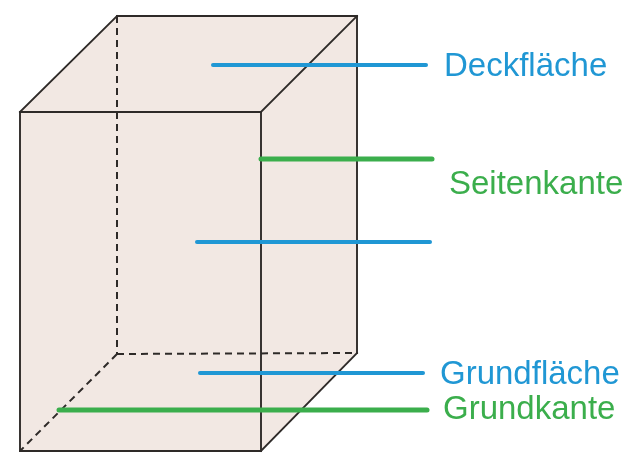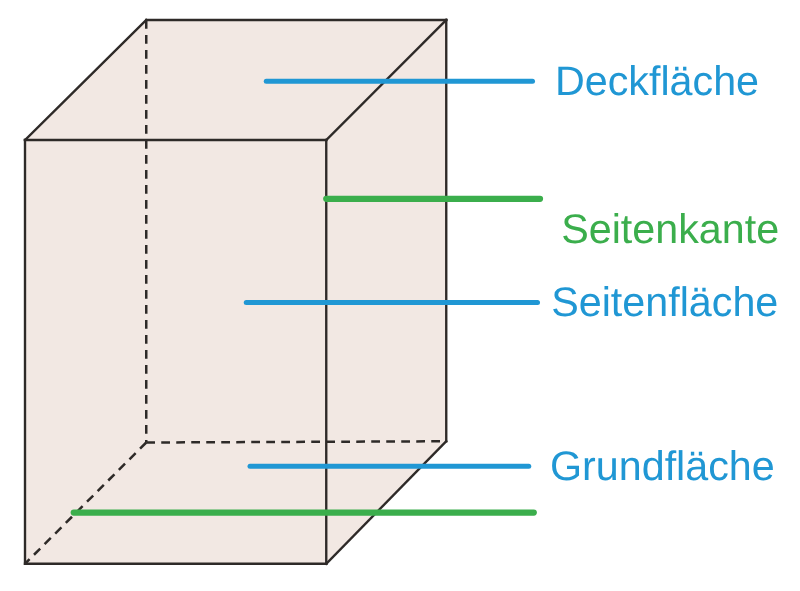--- a/index.html
+++ b/index.html
@@ -90,15 +90,15 @@
 
     <line class="pointer pointer-face p-deckflaeche" x1="213" y1="65" x2="426" y2="65"></line>
     <line class="pointer pointer-edge p-seitenkante" x1="261" y1="159" x2="432" y2="159"></line>
     <line class="pointer pointer-face p-seitenflaeche" x1="197" y1="242" x2="430" y2="242"></line>
     <line class="pointer pointer-face p-grundflaeche" x1="200" y1="373" x2="423" y2="373"></line>
     <line class="pointer pointer-edge p-grundkante" x1="59" y1="410" x2="427" y2="410"></line>
   </svg>
 
   <div class="diagram-label l-deckflaeche">Deckfläche</div>
   <div class="diagram-label l-seitenkante">Seitenkante</div>
-  <div class="diagram-label l-seitenflaeche">Seitenfläche</div>
   <div class="diagram-label l-grundflaeche">Grundfläche</div>
+  <div class="diagram-label l-grundkante">Grundkante</div>
 </div>
 
 </body></html>

